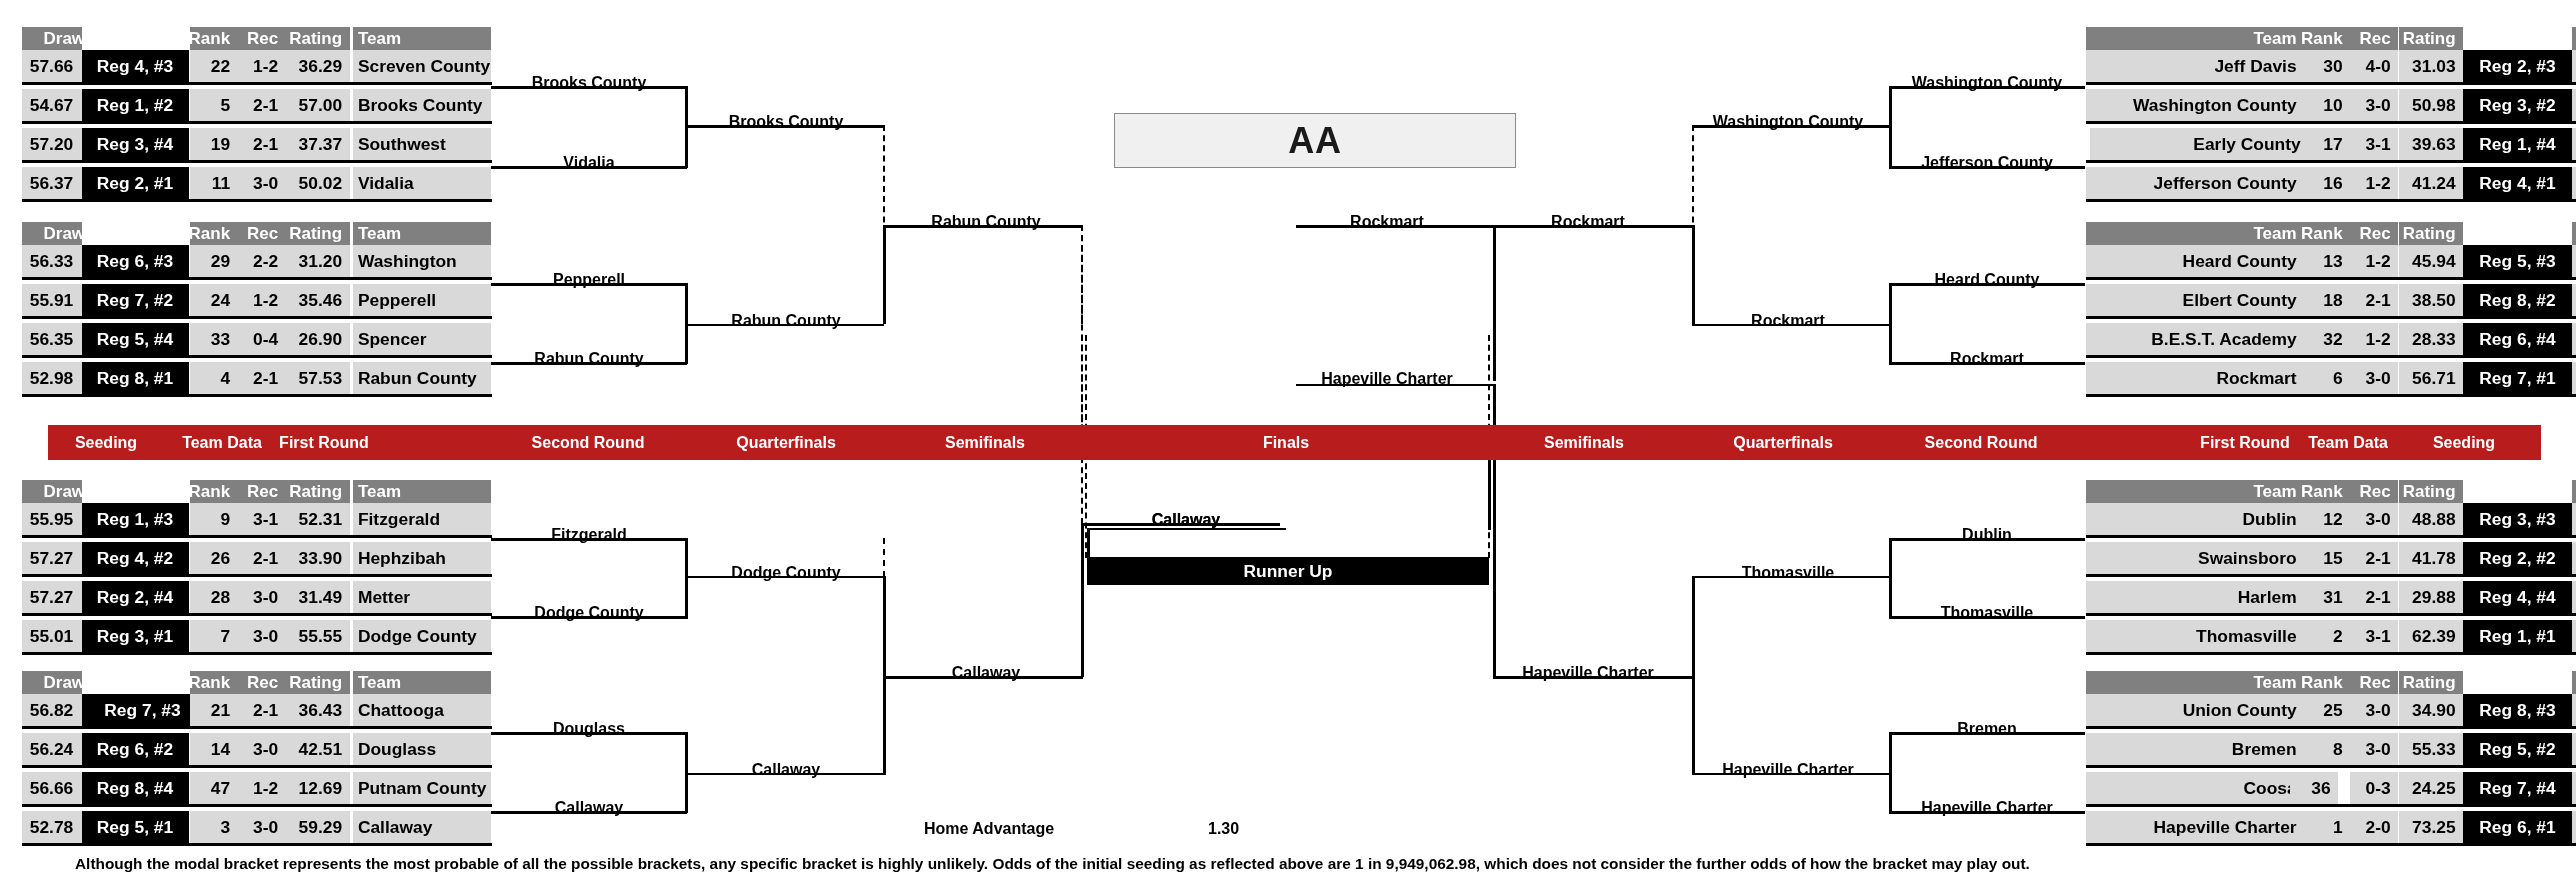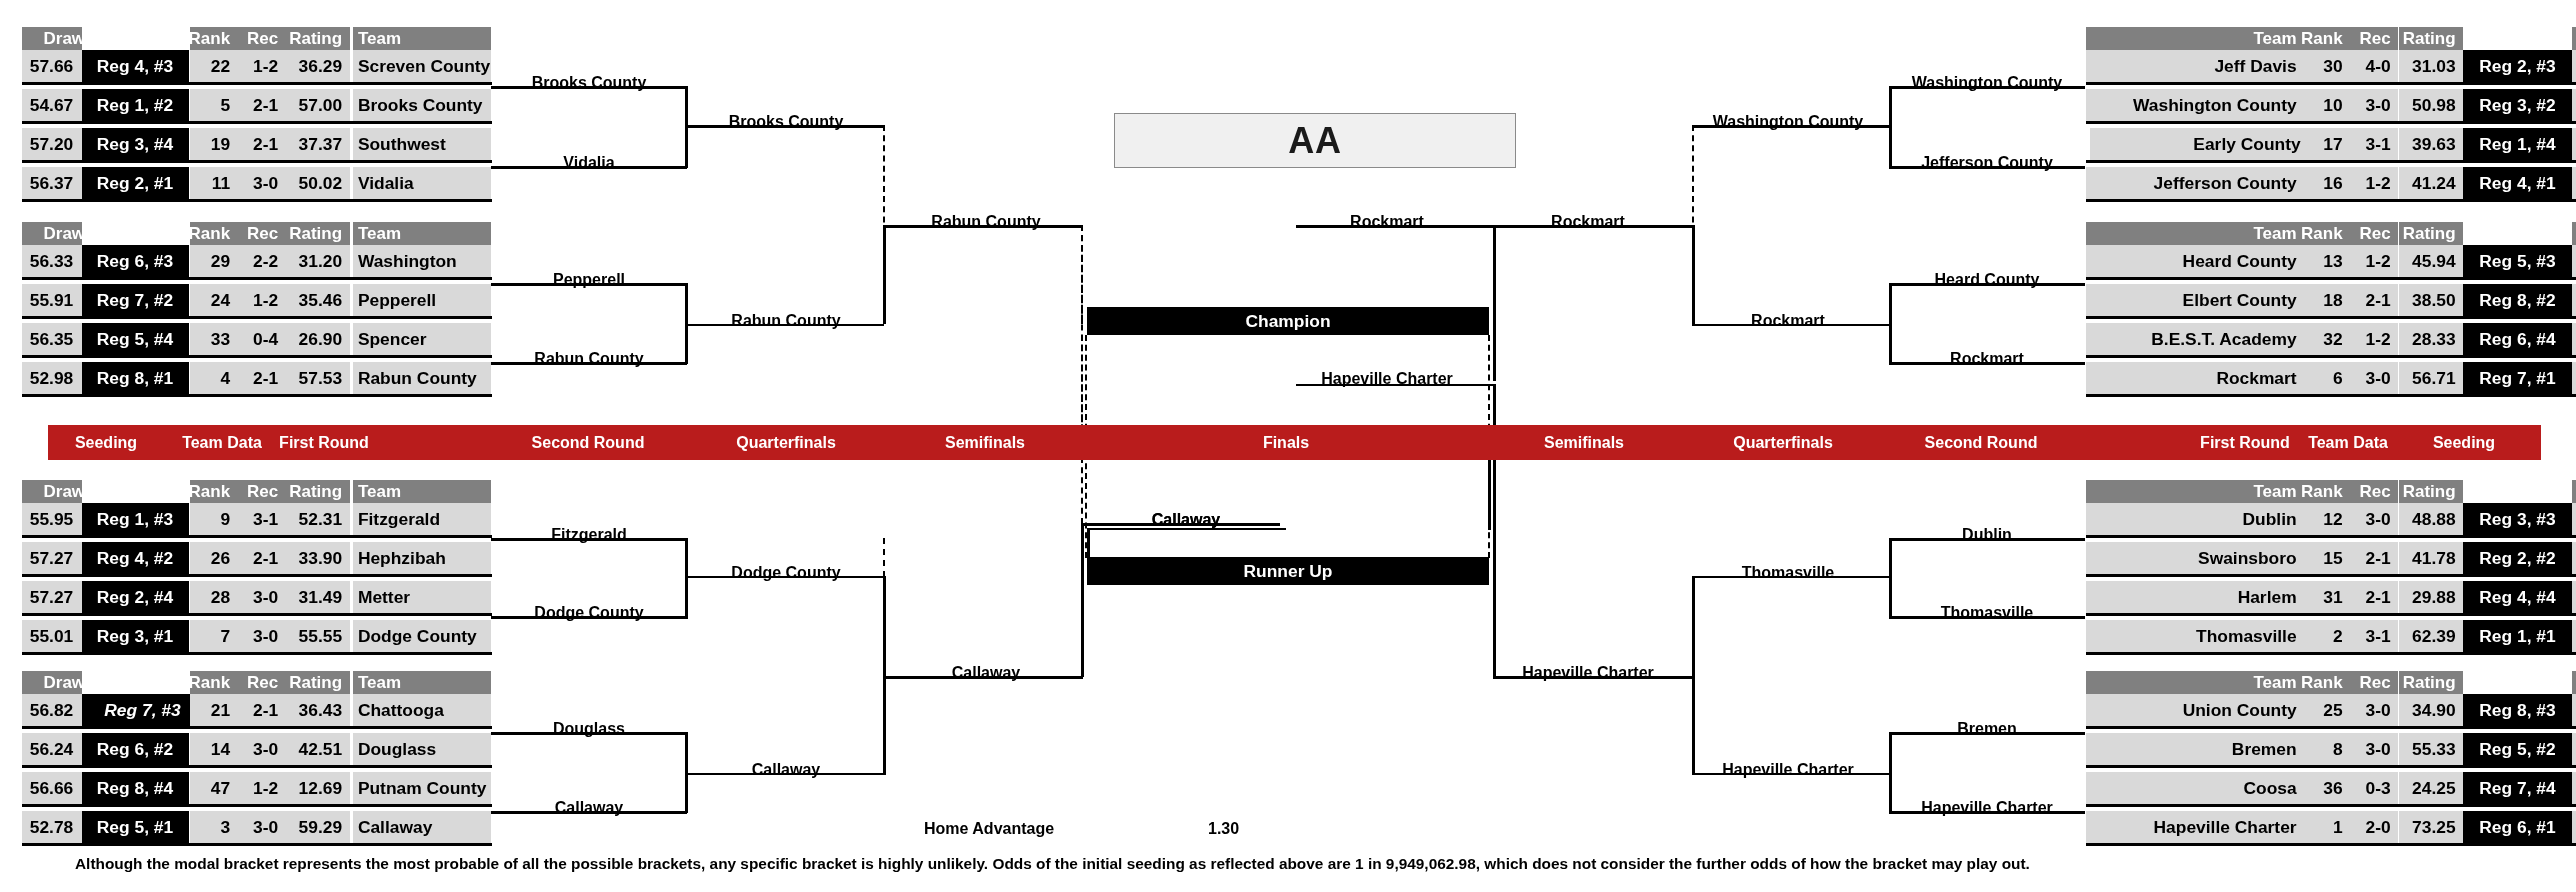--- a/index.html
+++ b/index.html
@@ -202,21 +202,21 @@
       <div class="hdr" style="position:relative;height:23px;">
         <div class="cell hdrgrey al" style="left:0px;width:60px;">Draw</div>
         <div class="cell hdrwhite" style="left:60px;width:107px;"></div>
         <div class="cell hdrgrey ar" style="left:168px;width:48px;">Rank</div>
         <div class="cell hdrgrey ar" style="left:216px;width:48px;">Rec</div>
         <div class="cell hdrgrey ar" style="left:264px;width:64px;">Rating</div>
         <div class="cell hdrgrey al" style="left:331px;width:138px;padding-left:5.4px;">Team</div>
       </div>
       <div class="srow" style="position:absolute;left:0;top:23px;width:470px;height:32px;">
         <div class="cell drawcell ac" style="left:0px;width:60px;">56.82</div>
-        <div class="cell blackchip ac" style="left:60px;width:122px;font-style:italic;">Reg 7, #3</div>
+        <div class="cell blackchip ac" style="left:60px;width:122px;">Reg 7, #3</div>
         <div class="cell greyrow ar" style="left:168px;width:48px;">21</div>
         <div class="cell greyrow ar" style="left:216px;width:48px;">2-1</div>
         <div class="cell greyrow ar" style="left:264px;width:64px;">36.43</div>
         <div class="cell greyrow al" style="left:331px;width:138px;padding-left:5.4px;">Chattooga</div>
       </div>
       <div class="srow" style="position:absolute;left:0;top:62px;width:470px;height:32px;">
         <div class="cell drawcell ac" style="left:0px;width:60px;">56.24</div>
         <div class="cell blackchip ac" style="left:60px;width:107px;">Reg 6, #2</div>
         <div class="cell greyrow ar" style="left:168px;width:48px;">14</div>
         <div class="cell greyrow ar" style="left:216px;width:48px;">3-0</div>
@@ -387,21 +387,21 @@
       <div class="srow" style="position:absolute;left:0;top:62px;width:553px;height:32px;">
         <div class="cell greyrow ar" style="left:0px;width:216px;padding-right:5.4px;">Bremen</div>
         <div class="cell greyrow ar" style="left:216px;width:48px;">8</div>
         <div class="cell greyrow ar" style="left:264px;width:48px;">3-0</div>
         <div class="cell greyrow ar" style="left:313px;width:64px;">55.33</div>
         <div class="cell blackchip ac" style="left:377px;width:109px;">Reg 5, #2</div>
         <div class="cell drawcell ac" style="left:486px;width:67px;">58.59</div>
       </div>
       <div class="srow" style="position:absolute;left:0;top:101px;width:553px;height:32px;">
         <div class="cell greyrow ar" style="left:0px;width:216px;padding-right:5.4px;">Coosa</div>
-        <div class="cell greyrow ar" style="left:216px;width:48px;">36</div>
+        <div class="cell greyrow ar" style="left:204px;width:48px;">36</div>
         <div class="cell greyrow ar" style="left:264px;width:48px;">0-3</div>
         <div class="cell greyrow ar" style="left:313px;width:64px;">24.25</div>
         <div class="cell blackchip ac" style="left:377px;width:109px;">Reg 7, #4</div>
         <div class="cell drawcell ac" style="left:486px;width:67px;">60.05</div>
       </div>
       <div class="srow" style="position:absolute;left:0;top:140px;width:553px;height:32px;">
         <div class="cell greyrow ar" style="left:0px;width:216px;padding-right:5.4px;">Hapeville Charter</div>
         <div class="cell greyrow ar" style="left:216px;width:48px;">1</div>
         <div class="cell greyrow ar" style="left:264px;width:48px;">2-0</div>
         <div class="cell greyrow ar" style="left:313px;width:64px;">73.25</div>
@@ -539,21 +539,20 @@
       <div class="advlabel" style="left:1788px;top:761px;transform:translateX(-50%);">Hapeville Charter</div>
       <div class="advlabel" style="left:1588px;top:664px;transform:translateX(-50%);">Hapeville Charter</div>
       <div class="advlabel" style="left:1387px;top:213px;transform:translateX(-50%);">Rockmart</div>
       <div class="advlabel" style="left:1387px;top:370px;transform:translateX(-50%);">Hapeville Charter</div>
       <div class="advlabel" style="left:1387px;top:439px;transform:translateX(-50%);">Hapeville Charter</div>
       <div class="advlabel" style="left:1186px;top:511px;transform:translateX(-50%);">Callaway</div>
     </div>
 
   <div id="aa-box">AA</div>
 
-  <div class="titlebar" id="champion-bar" style="left:1087px;top:307px;width:402px;height:28px;">Champion</div>
 
   <div class="titlebar" id="runner-bar" style="left:1087px;top:557px;width:402px;height:28px;">Runner Up</div>
 
   <div id="rounds-bar">
       <span style="left: 58px;">Seeding</span>
       <span style="left: 174px;">Team Data</span>
       <span style="left: 276px;">First Round</span>
       <span style="left: 540px;">Second Round</span>
       <span style="left: 738px;">Quarterfinals</span>
       <span style="left: 937px;">Semifinals</span>

